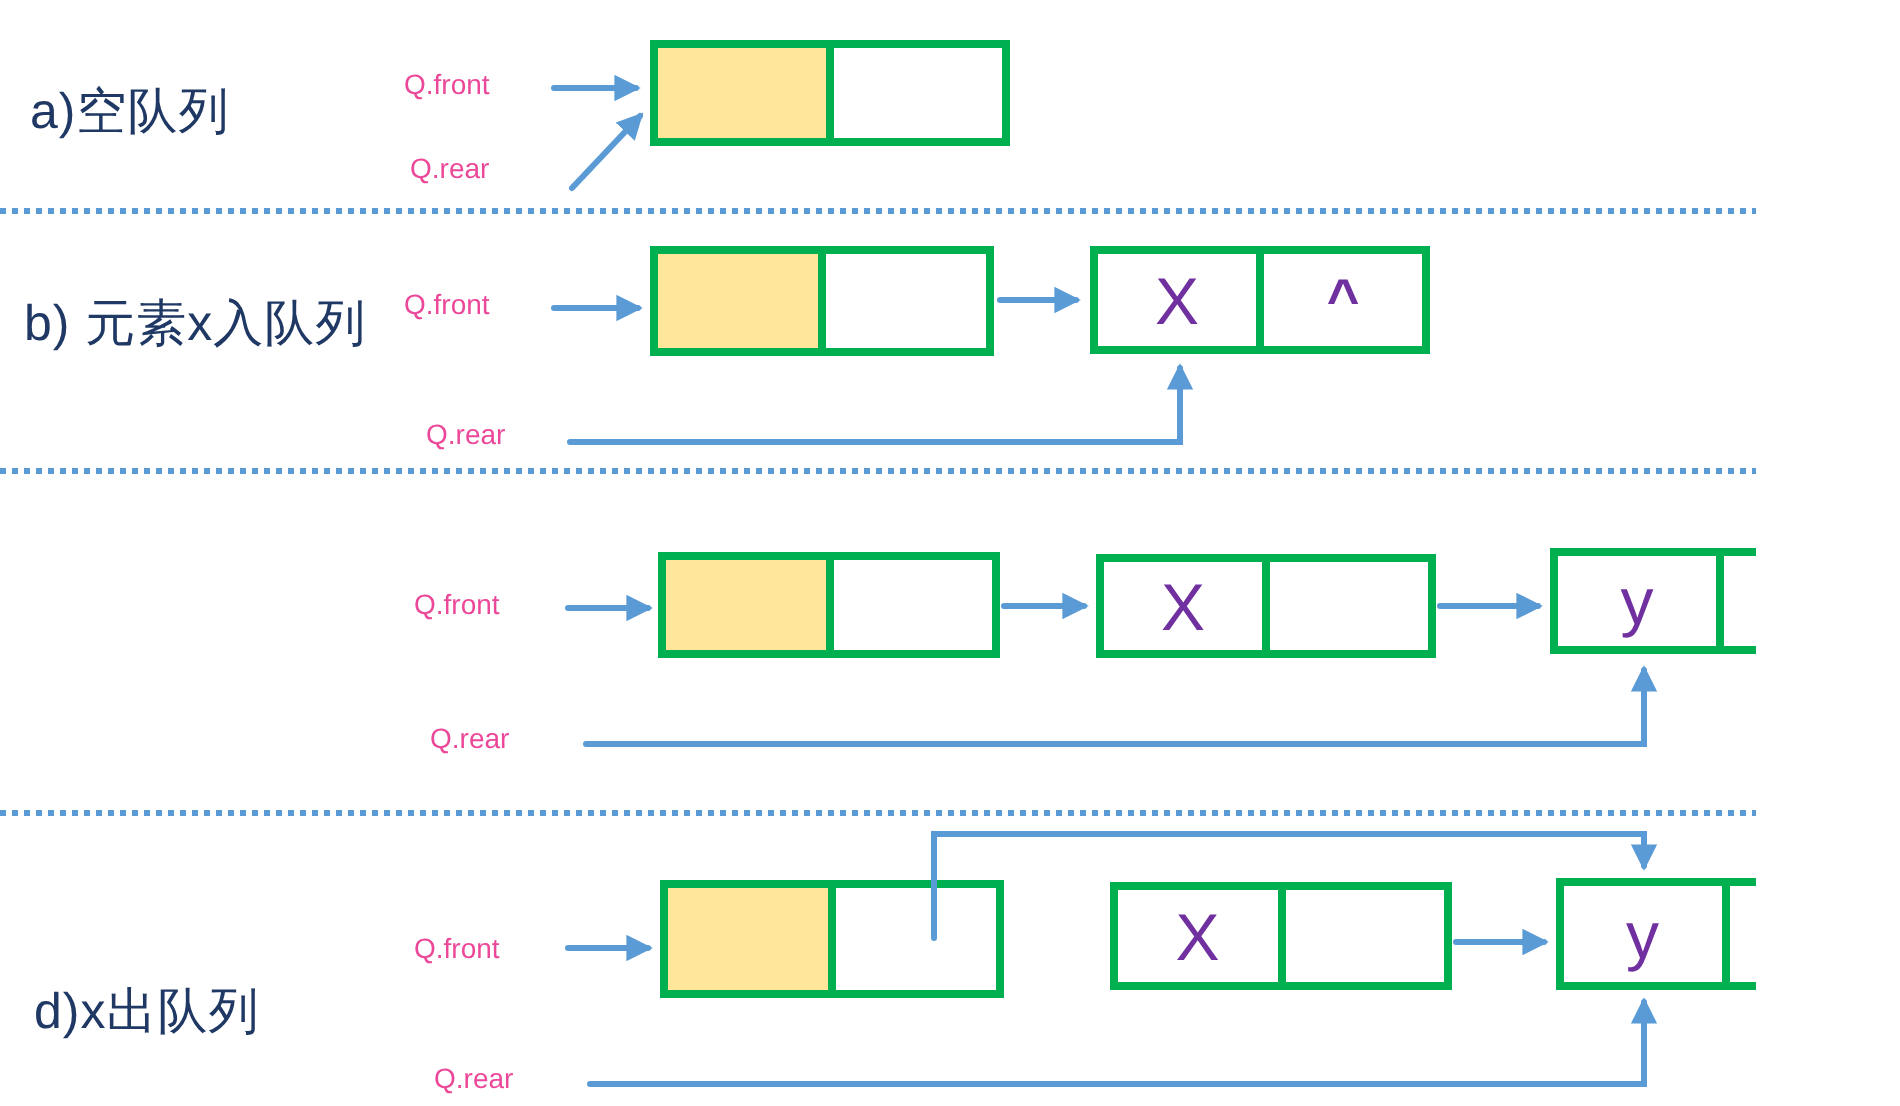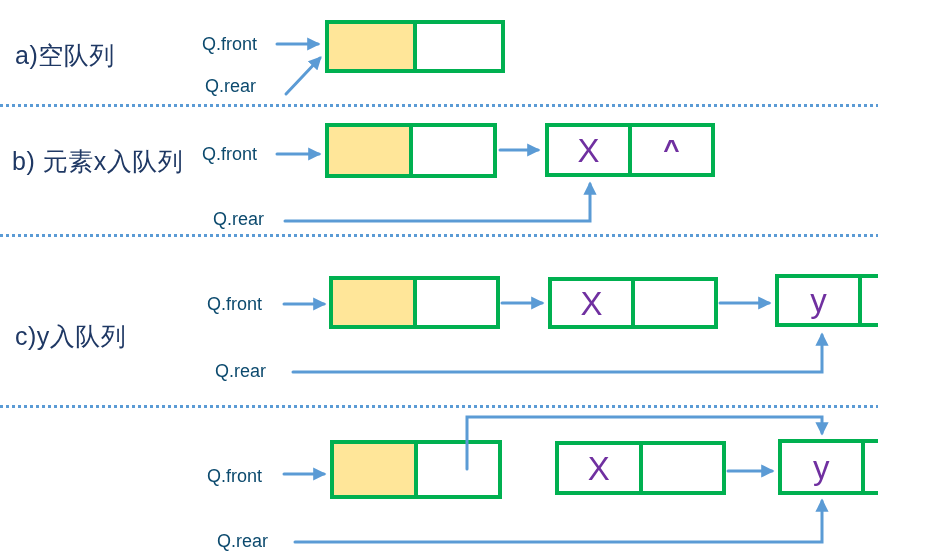--- a/index.html
+++ b/index.html
@@ -5,21 +5,21 @@
   html,body{margin:0;padding:0;background:#ffffff;}
   .canvas{
     position:relative;width:878px;height:553px;background:#ffffff;
     font-family:"Liberation Sans",sans-serif;overflow:hidden;margin-top:17px;
   }
   .row-title{
     position:absolute;color:#1f3864;font-size:25px;letter-spacing:0.5px;
     white-space:nowrap;
   }
   .ptr-label{
-    position:absolute;color:#0c4a6e;font-size:18px;white-space:nowrap;
+    position:absolute;color:#ec4899;font-size:14px;white-space:nowrap;
   }
   .sep{
     position:absolute;left:0;width:950px;height:3px;
     background:repeating-linear-gradient(90deg,#5b9bd5 0 3px,transparent 3px 6px);
   }
   .node{
     position:absolute;display:flex;border:4px solid #00b050;background:#ffffff;
     box-sizing:border-box;
   }
   .cell{
@@ -53,38 +53,38 @@
     <div class="cell first head-fill"></div>
     <div class="cell next-cell"></div>
   </div>
   <div class="node" style="left:545px;top:106px;width:170px;height:54px">
     <div class="cell first">X</div>
     <div class="cell next-cell">^</div>
   </div>
 
   <div class="sep" style="top:217px"></div>
 
-  <div class="row-title" style="left:15px;top:303px">c)y入队列</div>
   <div class="ptr-label" style="left:207px;top:277px">Q.front</div>
   <div class="ptr-label" style="left:215px;top:344px">Q.rear</div>
   <div class="node" style="left:329px;top:259px;width:171px;height:53px">
     <div class="cell first head-fill"></div>
     <div class="cell next-cell"></div>
   </div>
   <div class="node" style="left:548px;top:260px;width:170px;height:52px">
     <div class="cell first">X</div>
     <div class="cell next-cell"></div>
   </div>
   <div class="node" style="left:775px;top:257px;width:170px;height:53px">
     <div class="cell first">y</div>
     <div class="cell next-cell">^</div>
   </div>
 
   <div class="sep" style="top:388px"></div>
 
+  <div class="row-title" style="left:17px;top:472px">d)x出队列</div>
   <div class="ptr-label" style="left:207px;top:449px">Q.front</div>
   <div class="ptr-label" style="left:217px;top:514px">Q.rear</div>
   <div class="node" style="left:330px;top:423px;width:172px;height:59px">
     <div class="cell first head-fill"></div>
     <div class="cell next-cell"></div>
   </div>
   <div class="node" style="left:555px;top:424px;width:171px;height:54px">
     <div class="cell first">X</div>
     <div class="cell next-cell"></div>
   </div>

